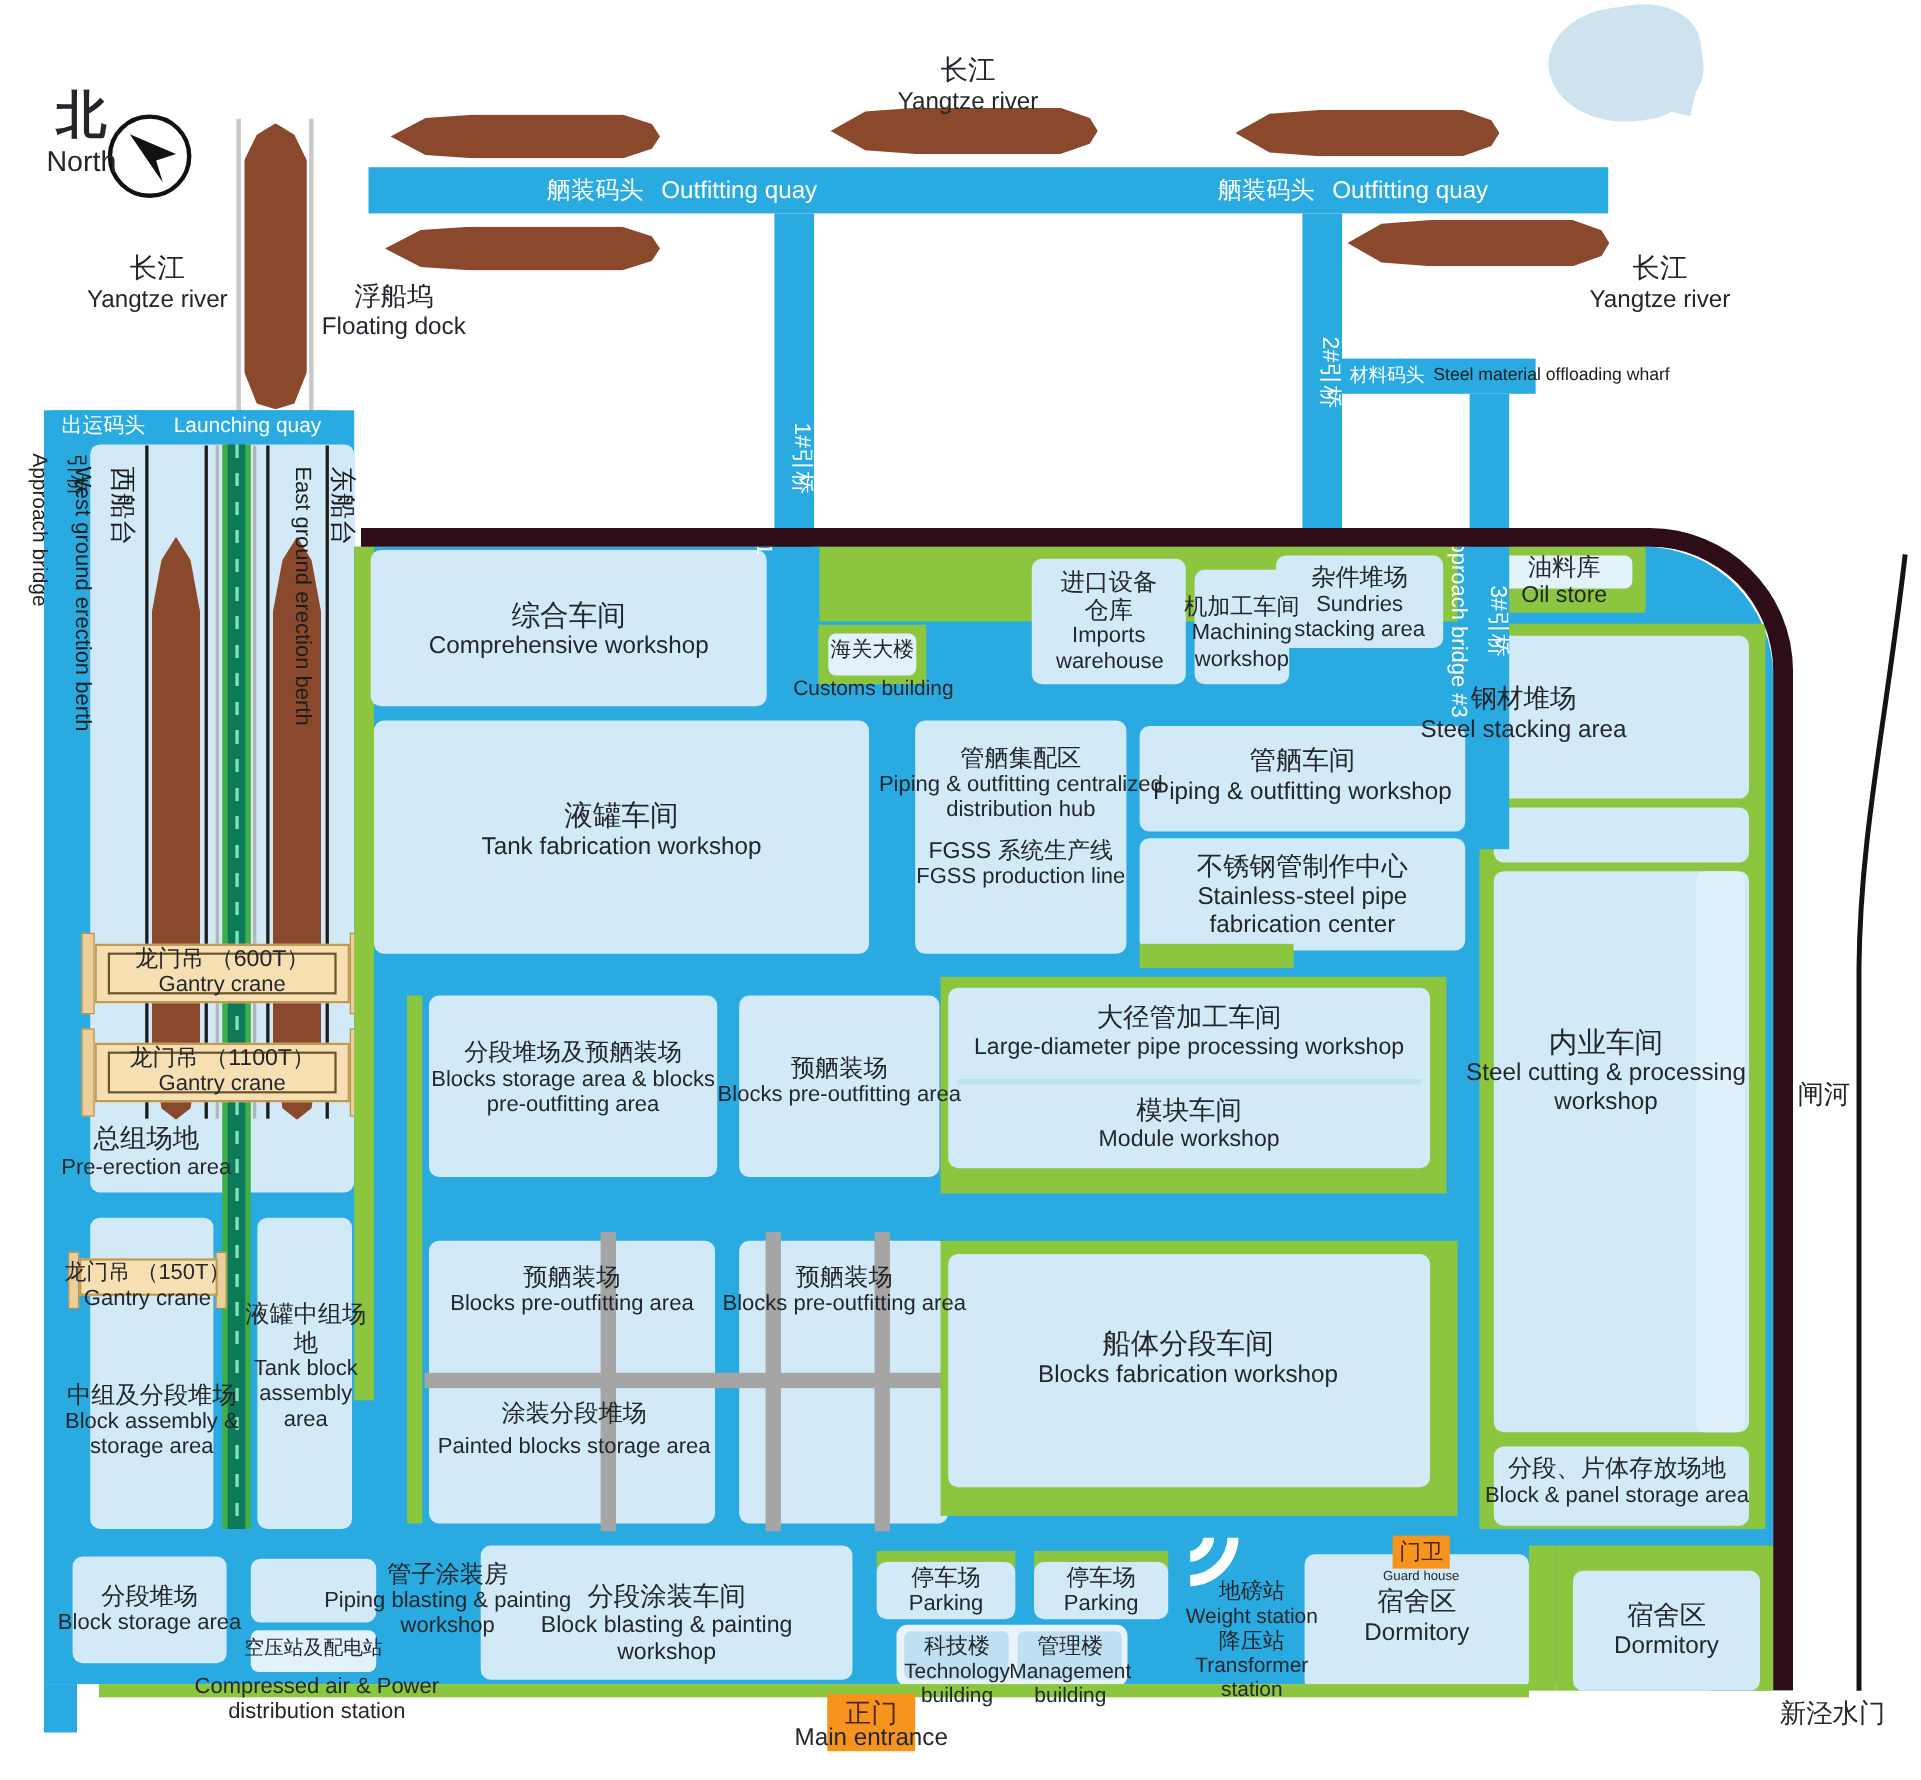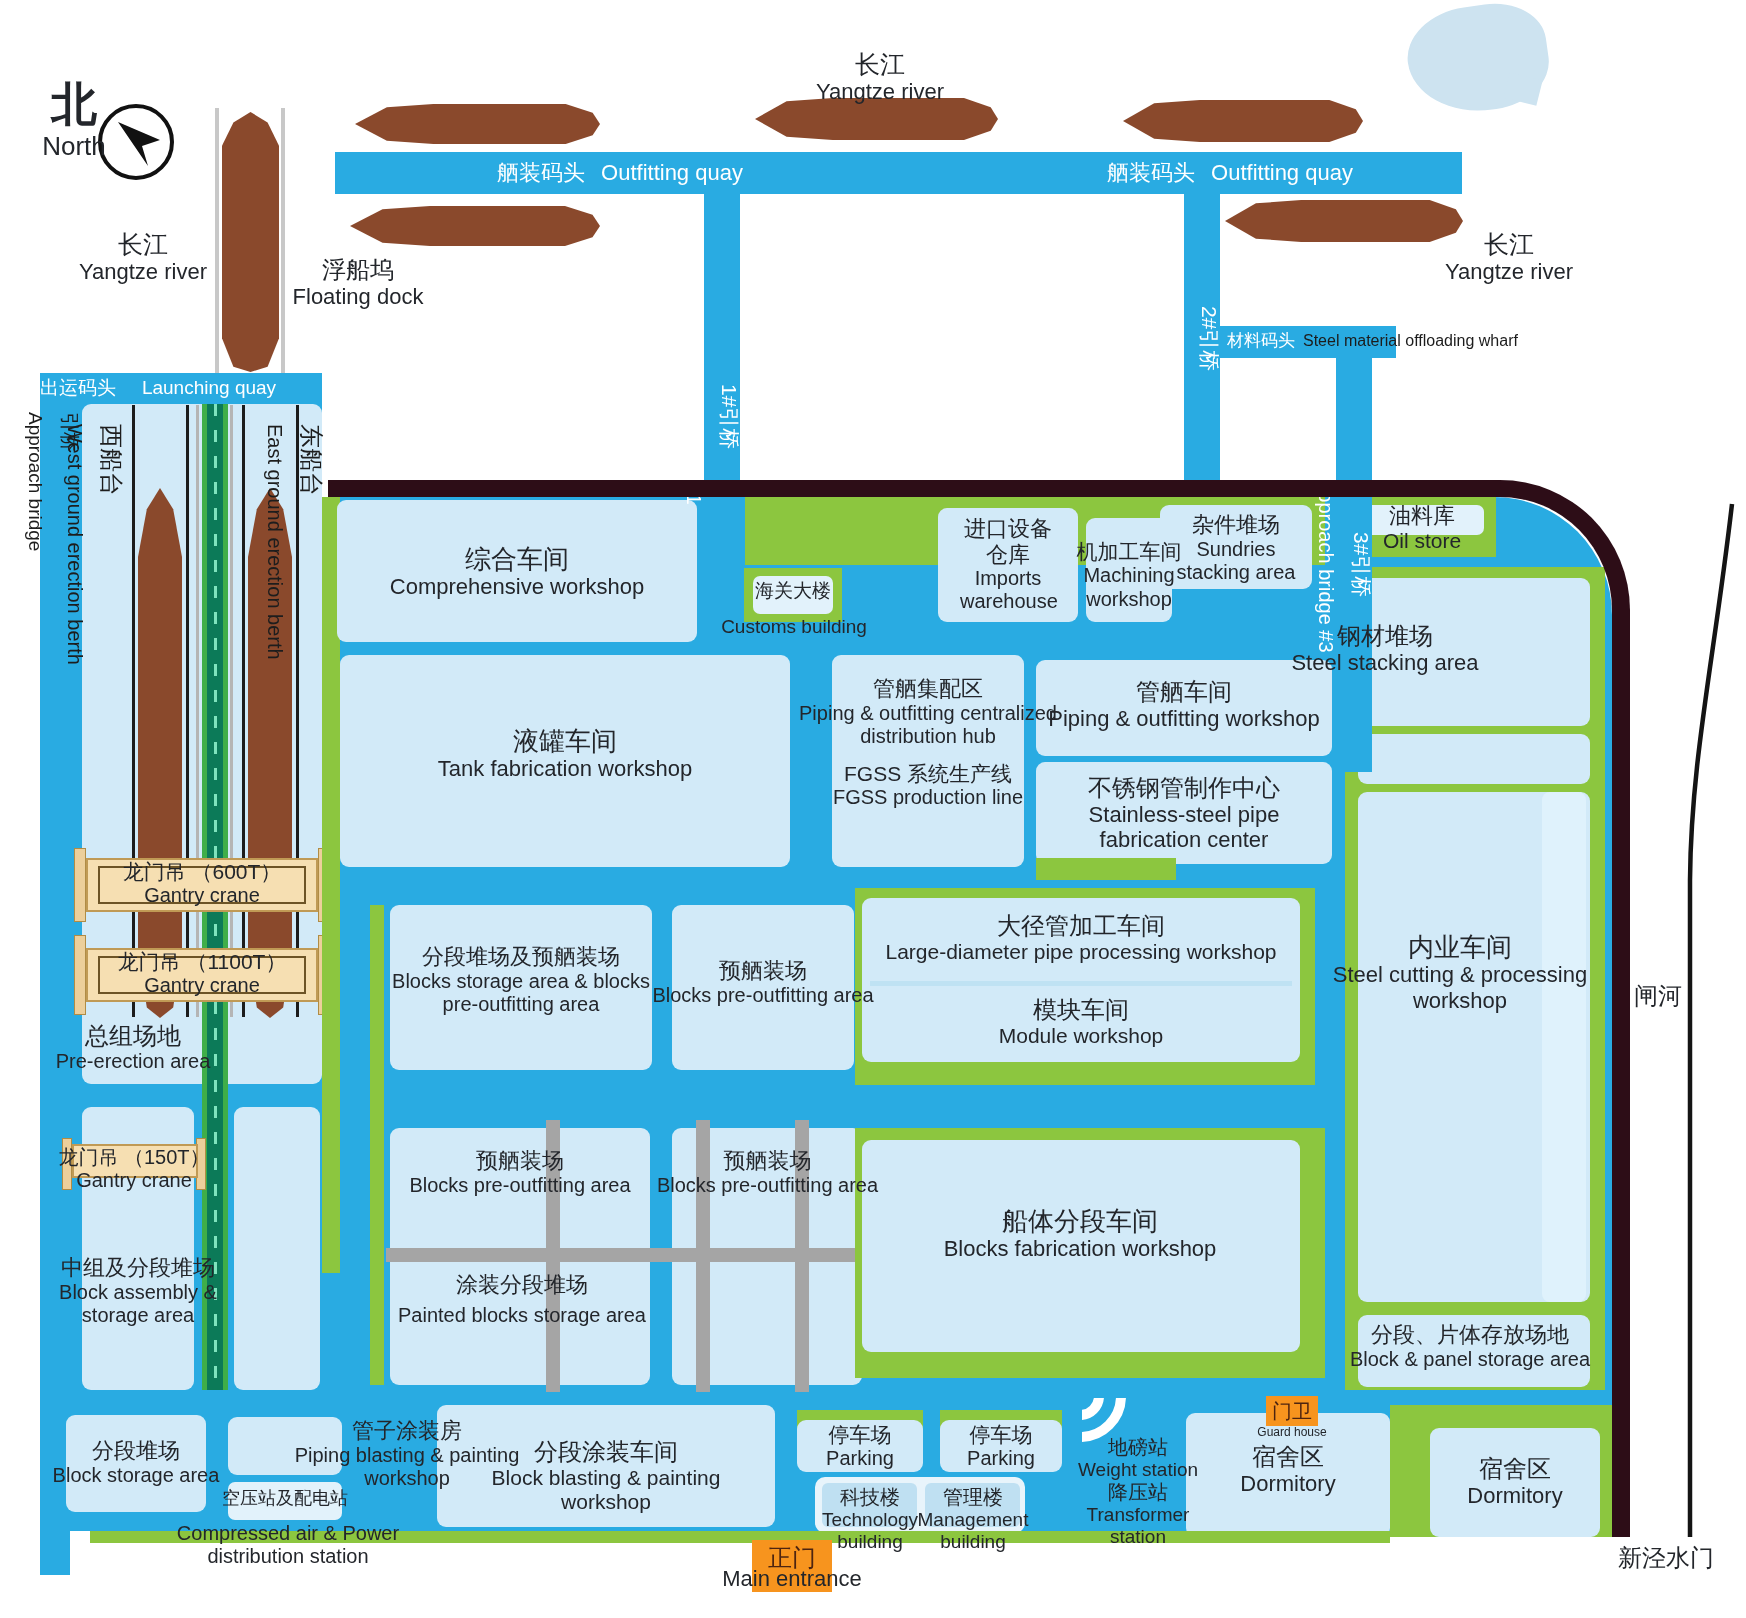--- a/index.html
+++ b/index.html
@@ -108,21 +108,21 @@
     <span class="en nw" style="font-size:16px;color:#1c1c1c">Steel material offloading wharf</span>
   </div>
   <div class="a blue" style="left:1336px;top:358px;width:36px;height:414px;z-index:4">
     <div class="vt lbl w" style="width:100%;height:100%;text-align:center">
       <span class="zh" style="font-size:21px">3#引桥</span>
         <span class="en" style="font-size:20px">Approach bridge #3</span>
     </div>
   </div>
 
   <div class="a blue" style="left:48px;top:373px;width:252px;height:31px"></div>
-  <div class="a lbl row w" style="left:42px;top:377px;width:232px;gap:26px">
+  <div class="a lbl row w" style="left:58px;top:377px;width:232px;gap:26px">
     <span class="zh nw" style="font-size:19px">出运码头</span>
     <span class="en nw" style="font-size:19px">Launching quay</span>
   </div>
   <div class="a vt lbl" style="left:50px;top:412px;width:30px;height:360px;text-align:left;color:#1d1d1d">
     <span class="zh" style="font-size:20px">引桥</span>
       <span class="en" style="font-size:19px">Approach bridge</span>
   </div>
 
   <div class="a panel" style="left:82px;top:404px;width:240px;height:680px"></div>
 
@@ -172,20 +172,24 @@
   </div>
 
   <div class="a panel" style="left:82px;top:1107px;width:112px;height:283px"></div>
   <div class="a panel" style="left:234px;top:1107px;width:86px;height:283px"></div>
   <div class="a crane-cap" style="left:62px;top:1138px;width:10px;height:52px"></div>
   <div class="a crane-cap" style="left:196px;top:1138px;width:10px;height:52px"></div>
   <div class="a crane-bar" style="left:72px;top:1144px;width:126px;height:34px;z-index:6"></div>
   <div class="a lbl" style="left:48px;top:1146px;width:172px;z-index:8">
     <span class="zh nw" style="font-size:20px">龙门吊 （150T）</span>
     <span class="en nw" style="font-size:20px">Gantry crane</span>
+  </div>
+  <div class="a lbl" style="left:222px;top:1182px;width:112px">
+    <span class="zh" style="font-size:22px">液罐中组场地</span>
+    <span class="en" style="font-size:20px">Tank block assembly area</span>
   </div>
   <div class="a lbl" style="left:48px;top:1255px;width:180px">
     <span class="zh nw" style="font-size:22px">中组及分段堆场</span>
     <span class="en" style="font-size:20px">Block assembly &amp; storage area</span>
   </div>
 
   <div class="a green" style="left:322px;top:497px;width:18px;height:776px"></div>
   <div class="a green" style="left:370px;top:905px;width:14px;height:480px"></div>
 
   <div class="a panel" style="left:337px;top:500px;width:360px;height:142px"></div>

